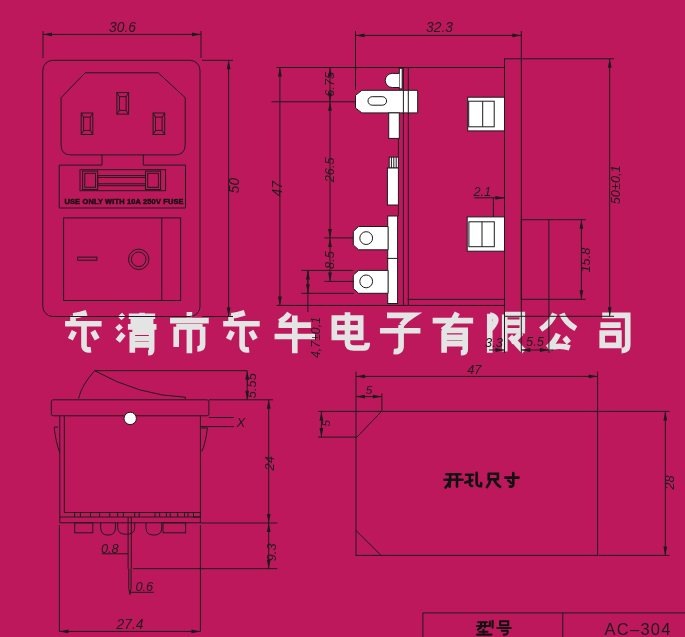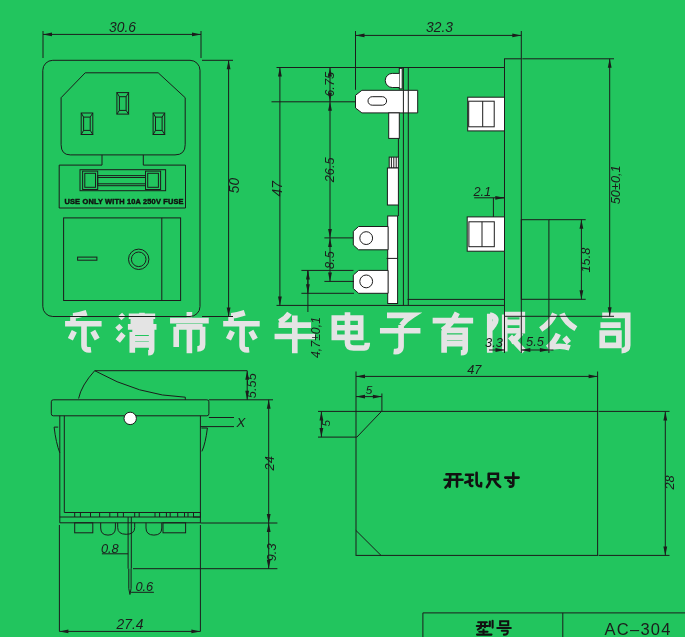--- a/index.html
+++ b/index.html
@@ -1,16 +1,16 @@
 <!DOCTYPE html>
 <html><head>
 <meta charset="utf-8">
 <style>
 html,body{margin:0;padding:0;background:#fff;}
-#page{position:relative;width:685px;height:637px;overflow:hidden;background:#22c55e;font-family:"Liberation Sans",sans-serif;}
+#page{position:relative;width:685px;height:637px;overflow:hidden;background:#be185d;font-family:"Liberation Sans",sans-serif;}
 text{font-family:"Liberation Sans",sans-serif;}
 .dim{font-style:italic;fill:#1c1c1c;}
 </style>
 </head>
 <body>
 <div id="page">
 <svg width="685" height="637" viewBox="0 0 685 637" style="filter:blur(0.33px)">
 <defs>
 <marker id="arr" markerUnits="userSpaceOnUse" markerWidth="12" markerHeight="7" refX="11" refY="3.5" orient="auto-start-reverse">
 <path d="M11,3.5 L2,1.6 L2,5.4 Z" fill="#1c1c1c"></path>

